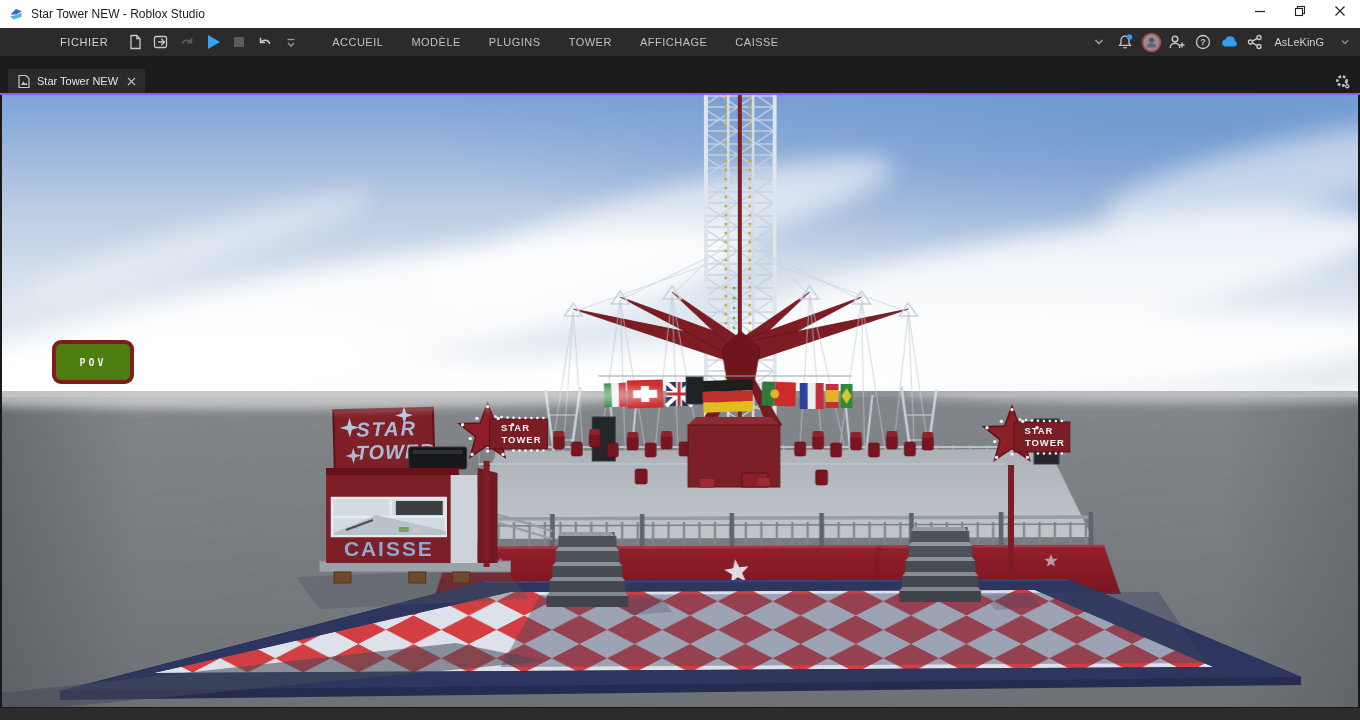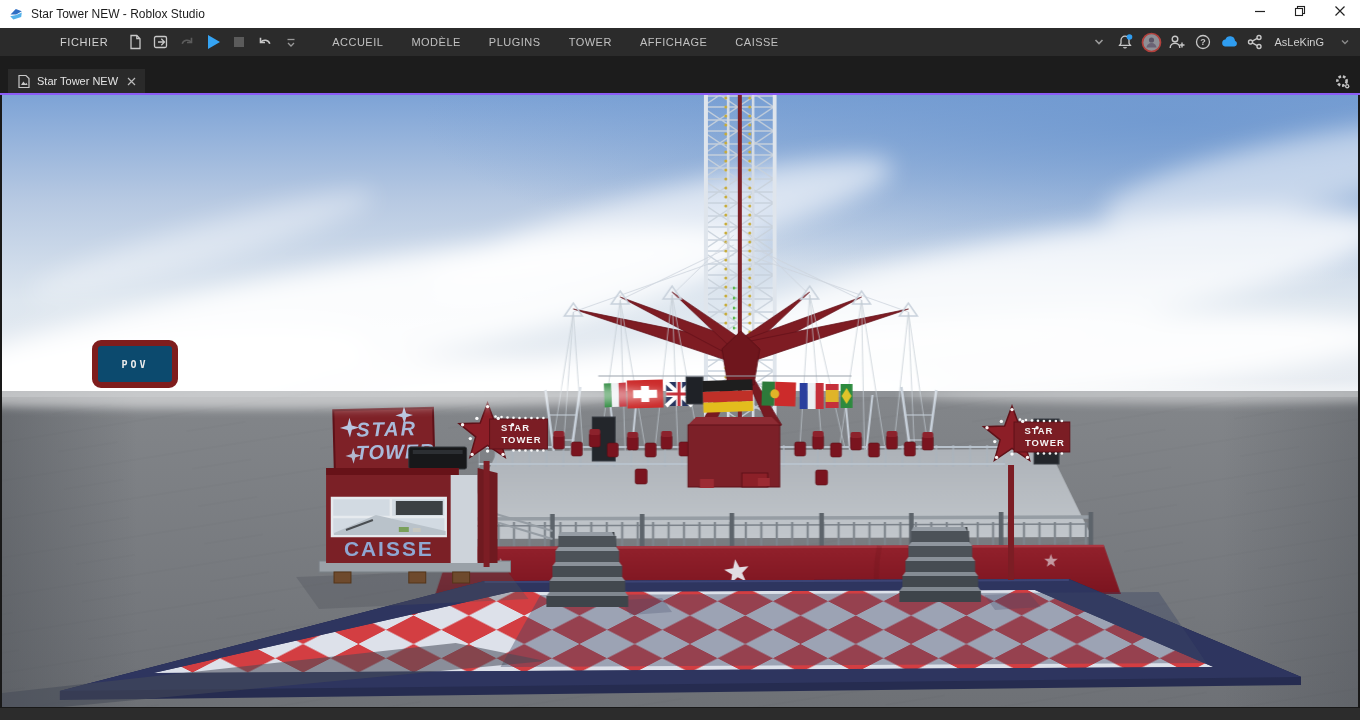--- a/index.html
+++ b/index.html
@@ -24,24 +24,24 @@
             align-items:center;gap:16px;padding:0 6px;height:28px;}
   .tabbar{height:39px;background:#1c1c1c;display:flex;align-items:flex-end;position:relative;
           border-bottom:2px solid #8b5cf6;box-sizing:border-box;}
   .tab{height:24px;background:#2a2a2a;display:flex;align-items:center;gap:6px;
        padding:0 9px;margin-left:8px;color:#e4e4e4;font-size:11px;}
   .tab-close{display:flex;align-items:center;margin-left:3px;}
   .tab-gear{position:absolute;right:9px;bottom:3px;display:flex;}
   .viewport{position:relative;width:1360px;height:612px;background:#7d8084;
             border-left:2px solid #191919;border-right:2px solid #191919;box-sizing:border-box;}
   .viewport svg.scene{position:absolute;left:0;top:0;width:100%;height:100%;display:block;}
-  .pov-btn{position:absolute;left:50px;top:245px;width:74px;height:36px;background:#0c4a6e;
-           border:6px solid #7f1d1d;border-radius:9px;color:#ececec;font-size:10px;font-weight:bold;
+  .pov-btn{position:absolute;left:50px;top:245px;width:74px;height:36px;background:#4d7c0f;
+           border:4px solid #7f1d1d;border-radius:9px;color:#ececec;font-size:10px;font-weight:bold;
            letter-spacing:3px;display:flex;align-items:center;justify-content:center;
-           font-family:"DejaVu Sans Mono",monospace;margin-left:40px;}
+           font-family:"DejaVu Sans Mono",monospace;}
   .statusbar{height:33px;background:#2c2c2c;border-top:1px solid #191919;box-sizing:border-box;}
 </style>
 </head>
 <body>
 
 <div class="titlebar">
   <span class="app-icon">
     <svg viewBox="0 0 16 16" width="16" height="16">
       <path d="M2.5,8.6 L7.8,3 L13.8,5.3 L8.2,8.4 Z" fill="#2f6fc4"></path>
       <path d="M2.2,10.2 L8.2,8.9 L13.8,6.4 L13.2,11 L5.4,13.6 Z" fill="#54b2ea"></path>

